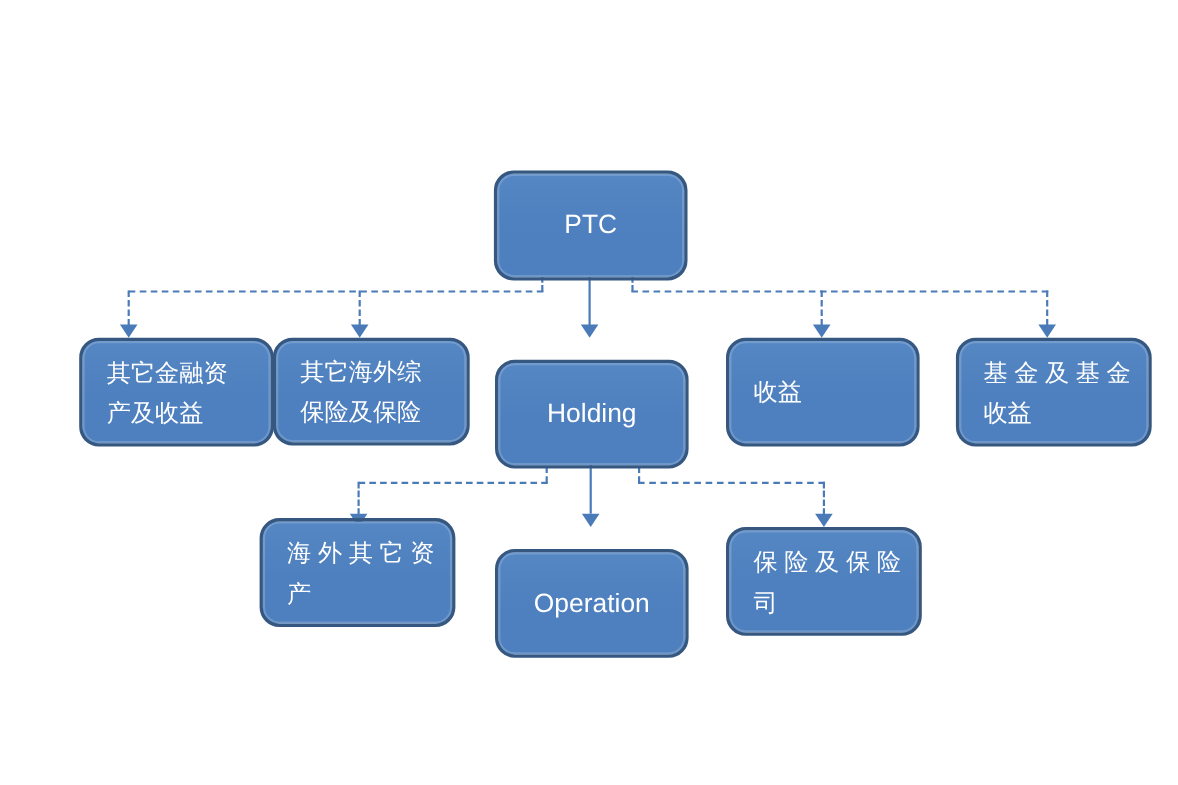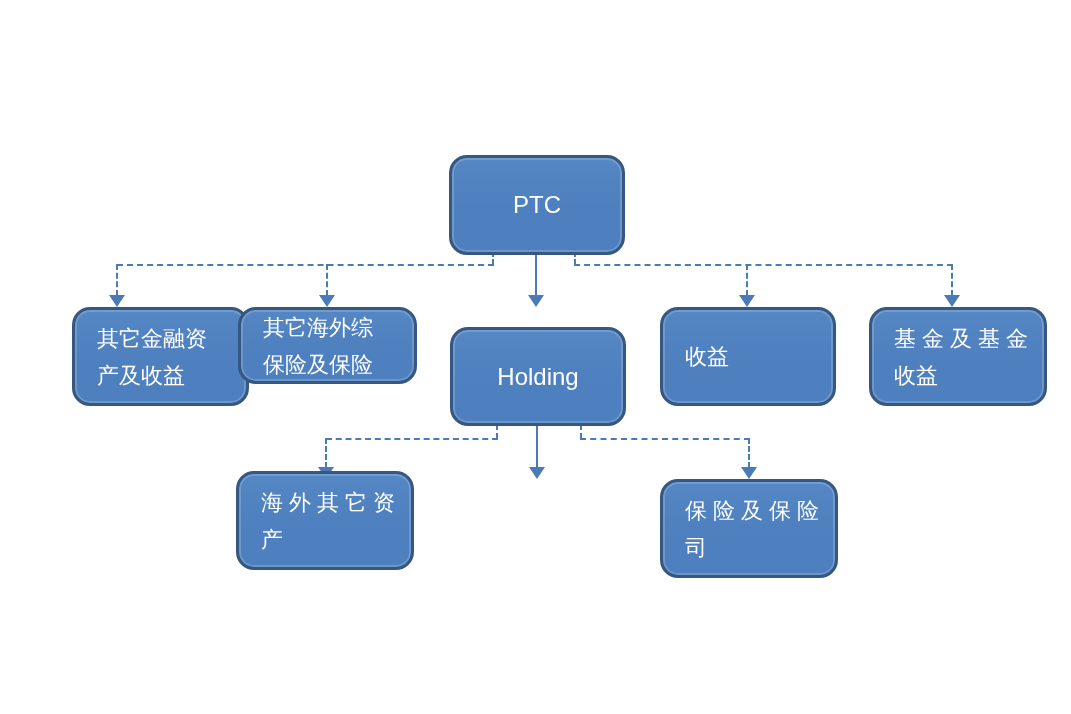--- a/index.html
+++ b/index.html
@@ -40,21 +40,21 @@
     font-family: "Liberation Serif", "DejaVu Serif", serif;
     font-size: 22px;
     line-height: 37px;
   }
   .node.cjk .line { display: block; white-space: nowrap; }
   .node.cjk .line.spread { letter-spacing: 6px; }
 
   
   #node-ptc        { left: 449px; top: 135px; width: 176px; height: 100px; }
   #node-fin        { left:  30px; top: 307px; width: 177px; height:  99px; margin-left: 42px; }
-  #node-alloc      { left: 238px; top: 307px; width: 179px; height:  77px; }
+  #node-alloc      { left: 248px; top: 307px; width: 179px; height:  98px; }
   #node-holding    { left: 450px; top: 307px; width: 176px; height:  99px; }
   #node-insurance  { left: 660px; top: 307px; width: 176px; height:  99px; }
   #node-fund       { left: 869px; top: 307px; width: 178px; height:  99px; }
   #node-ovassets   { left: 236px; top: 471px; width: 178px; height:  99px; }
   #node-operation  { left: 450px; top: 479px; width: 176px; height:  99px; }
   #node-ovsub      { left: 660px; top: 479px; width: 178px; height:  99px; }
 
   
   .vline-solid {
     position: absolute;
@@ -164,19 +164,22 @@
   <div class="node cjk" id="node-fund">
     <span class="line spread">基金及基金</span>
     <span class="line">收益</span>
   </div>
 
   <div class="node cjk" id="node-ovassets">
     <span class="line spread">海外其它资</span>
     <span class="line">产</span>
   </div>
 
+  <div class="node center" id="node-operation">
+    <span>Operation</span>
+  </div>
 
   <div class="node cjk" id="node-ovsub">
     <span class="line spread">保险及保险</span>
     <span class="line">司</span>
   </div>
 
 </div>
 
 </body></html>

